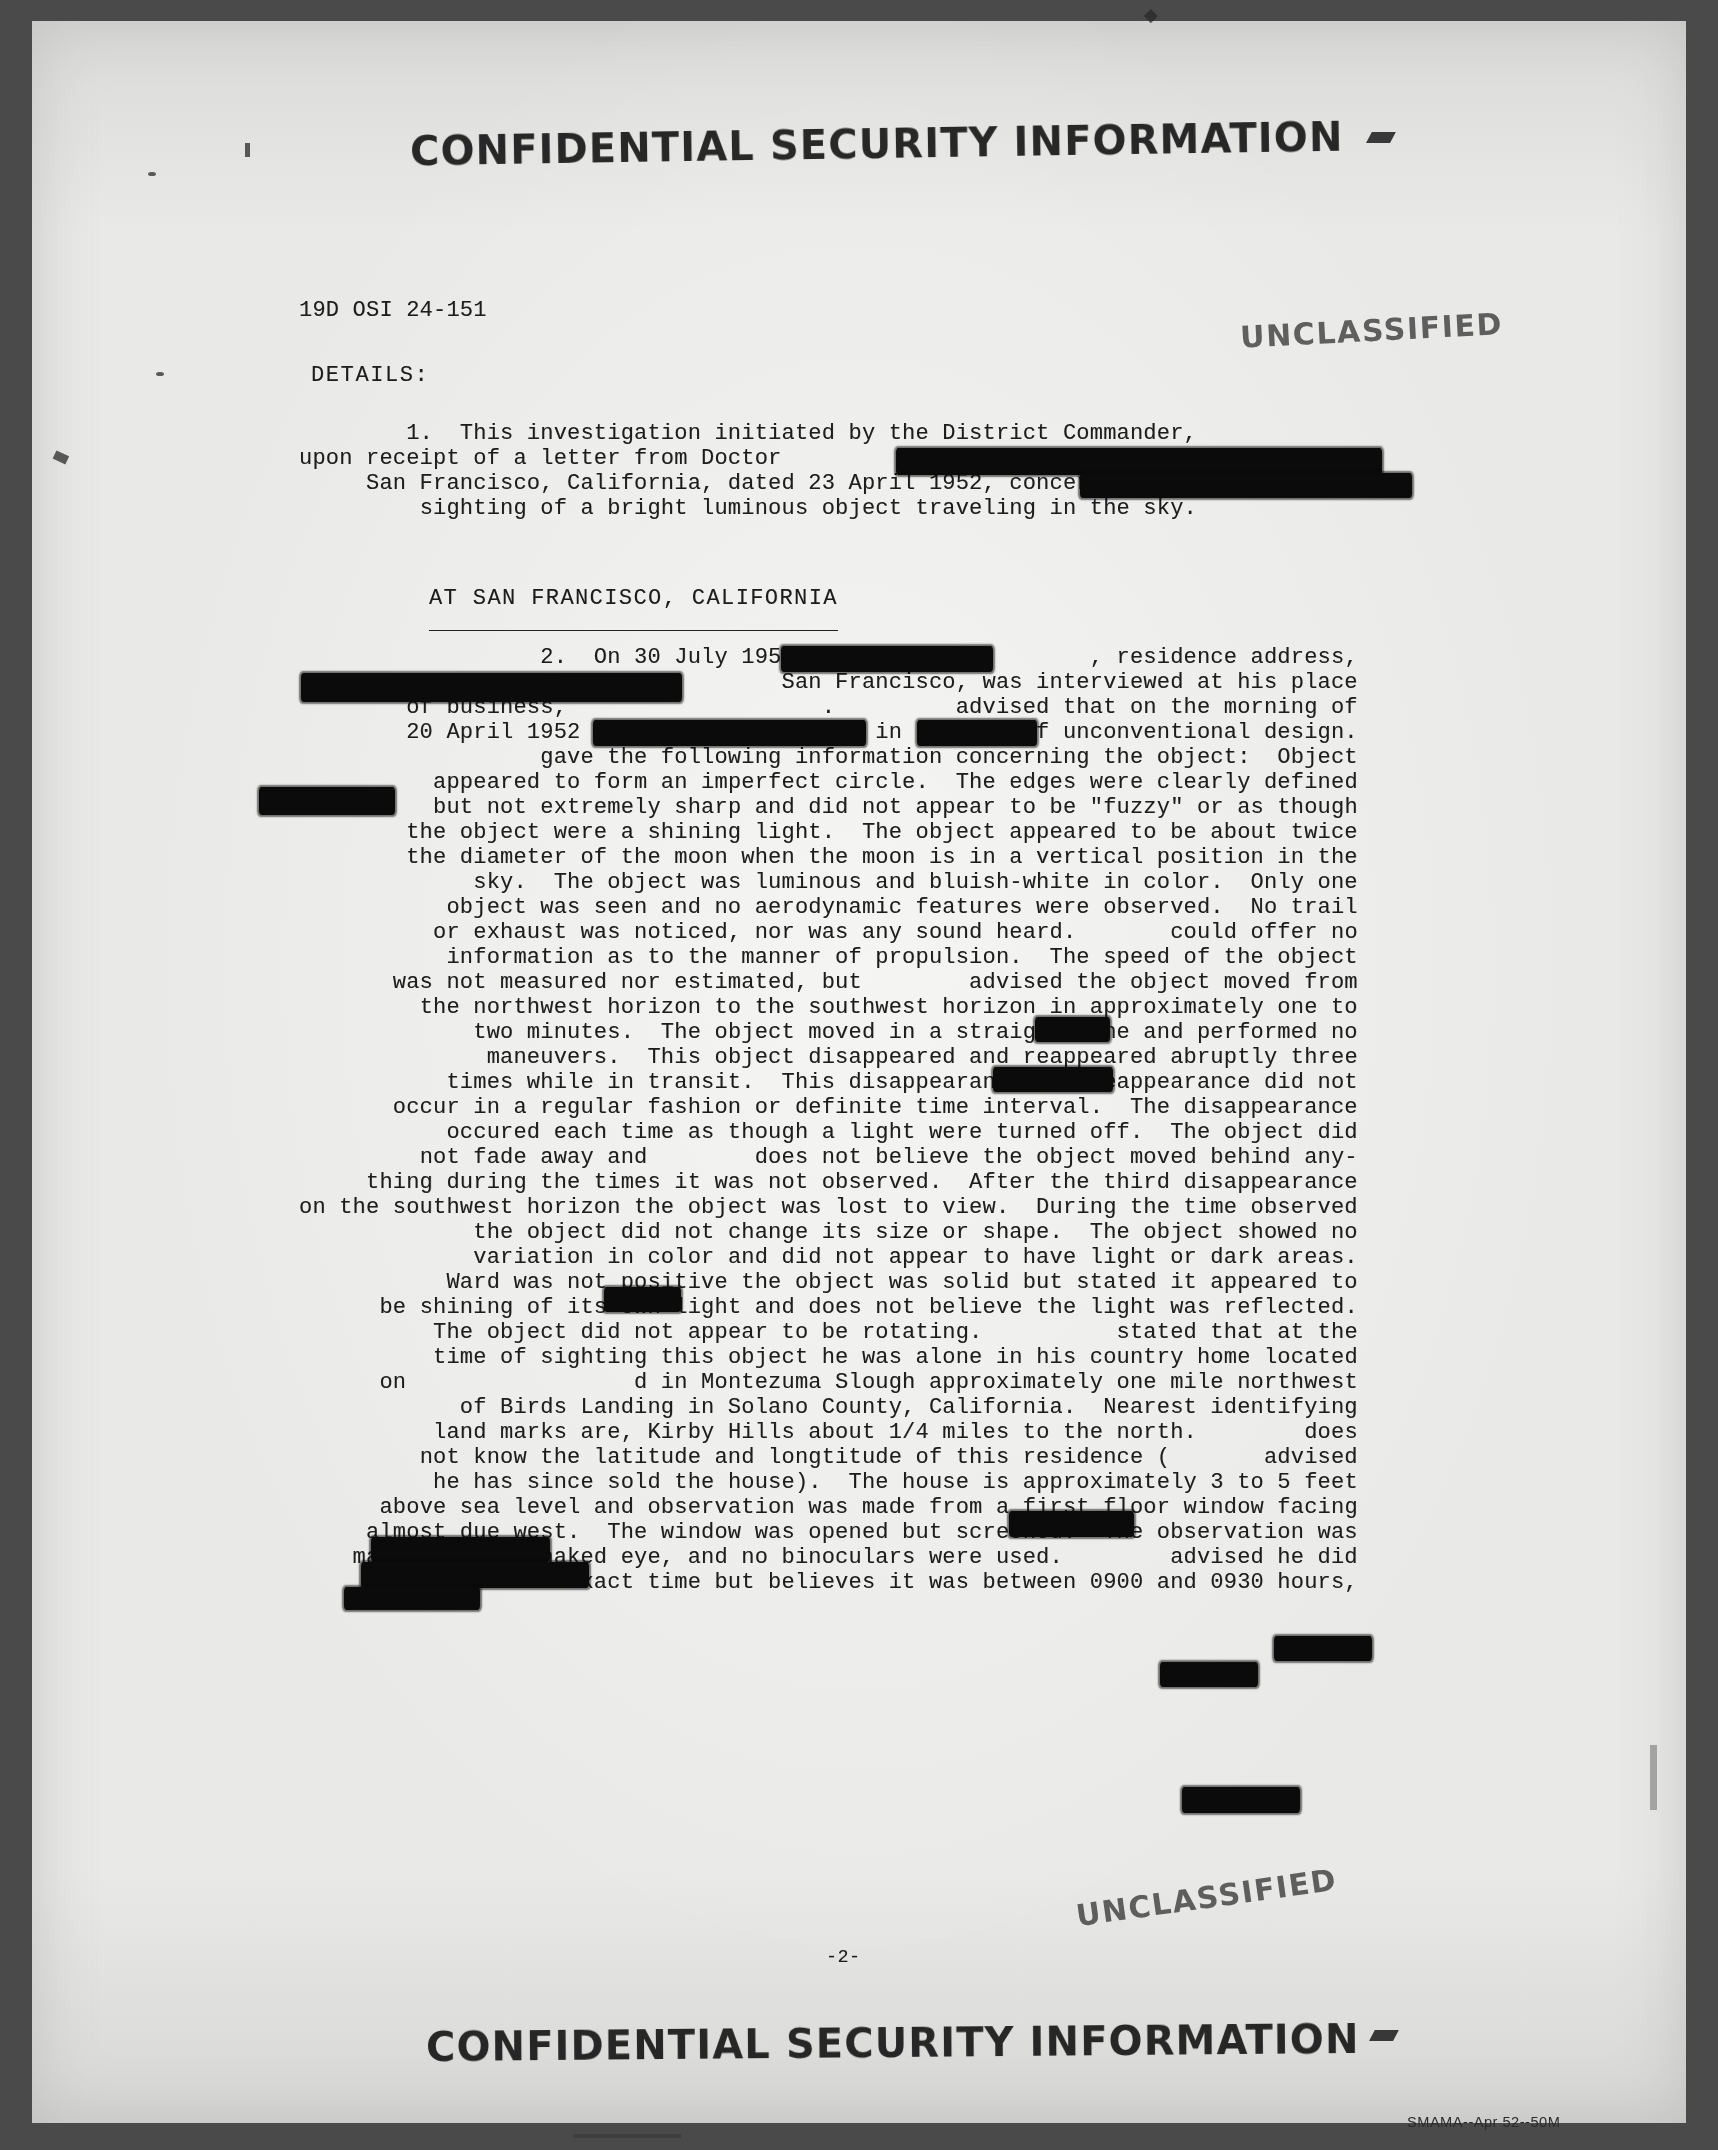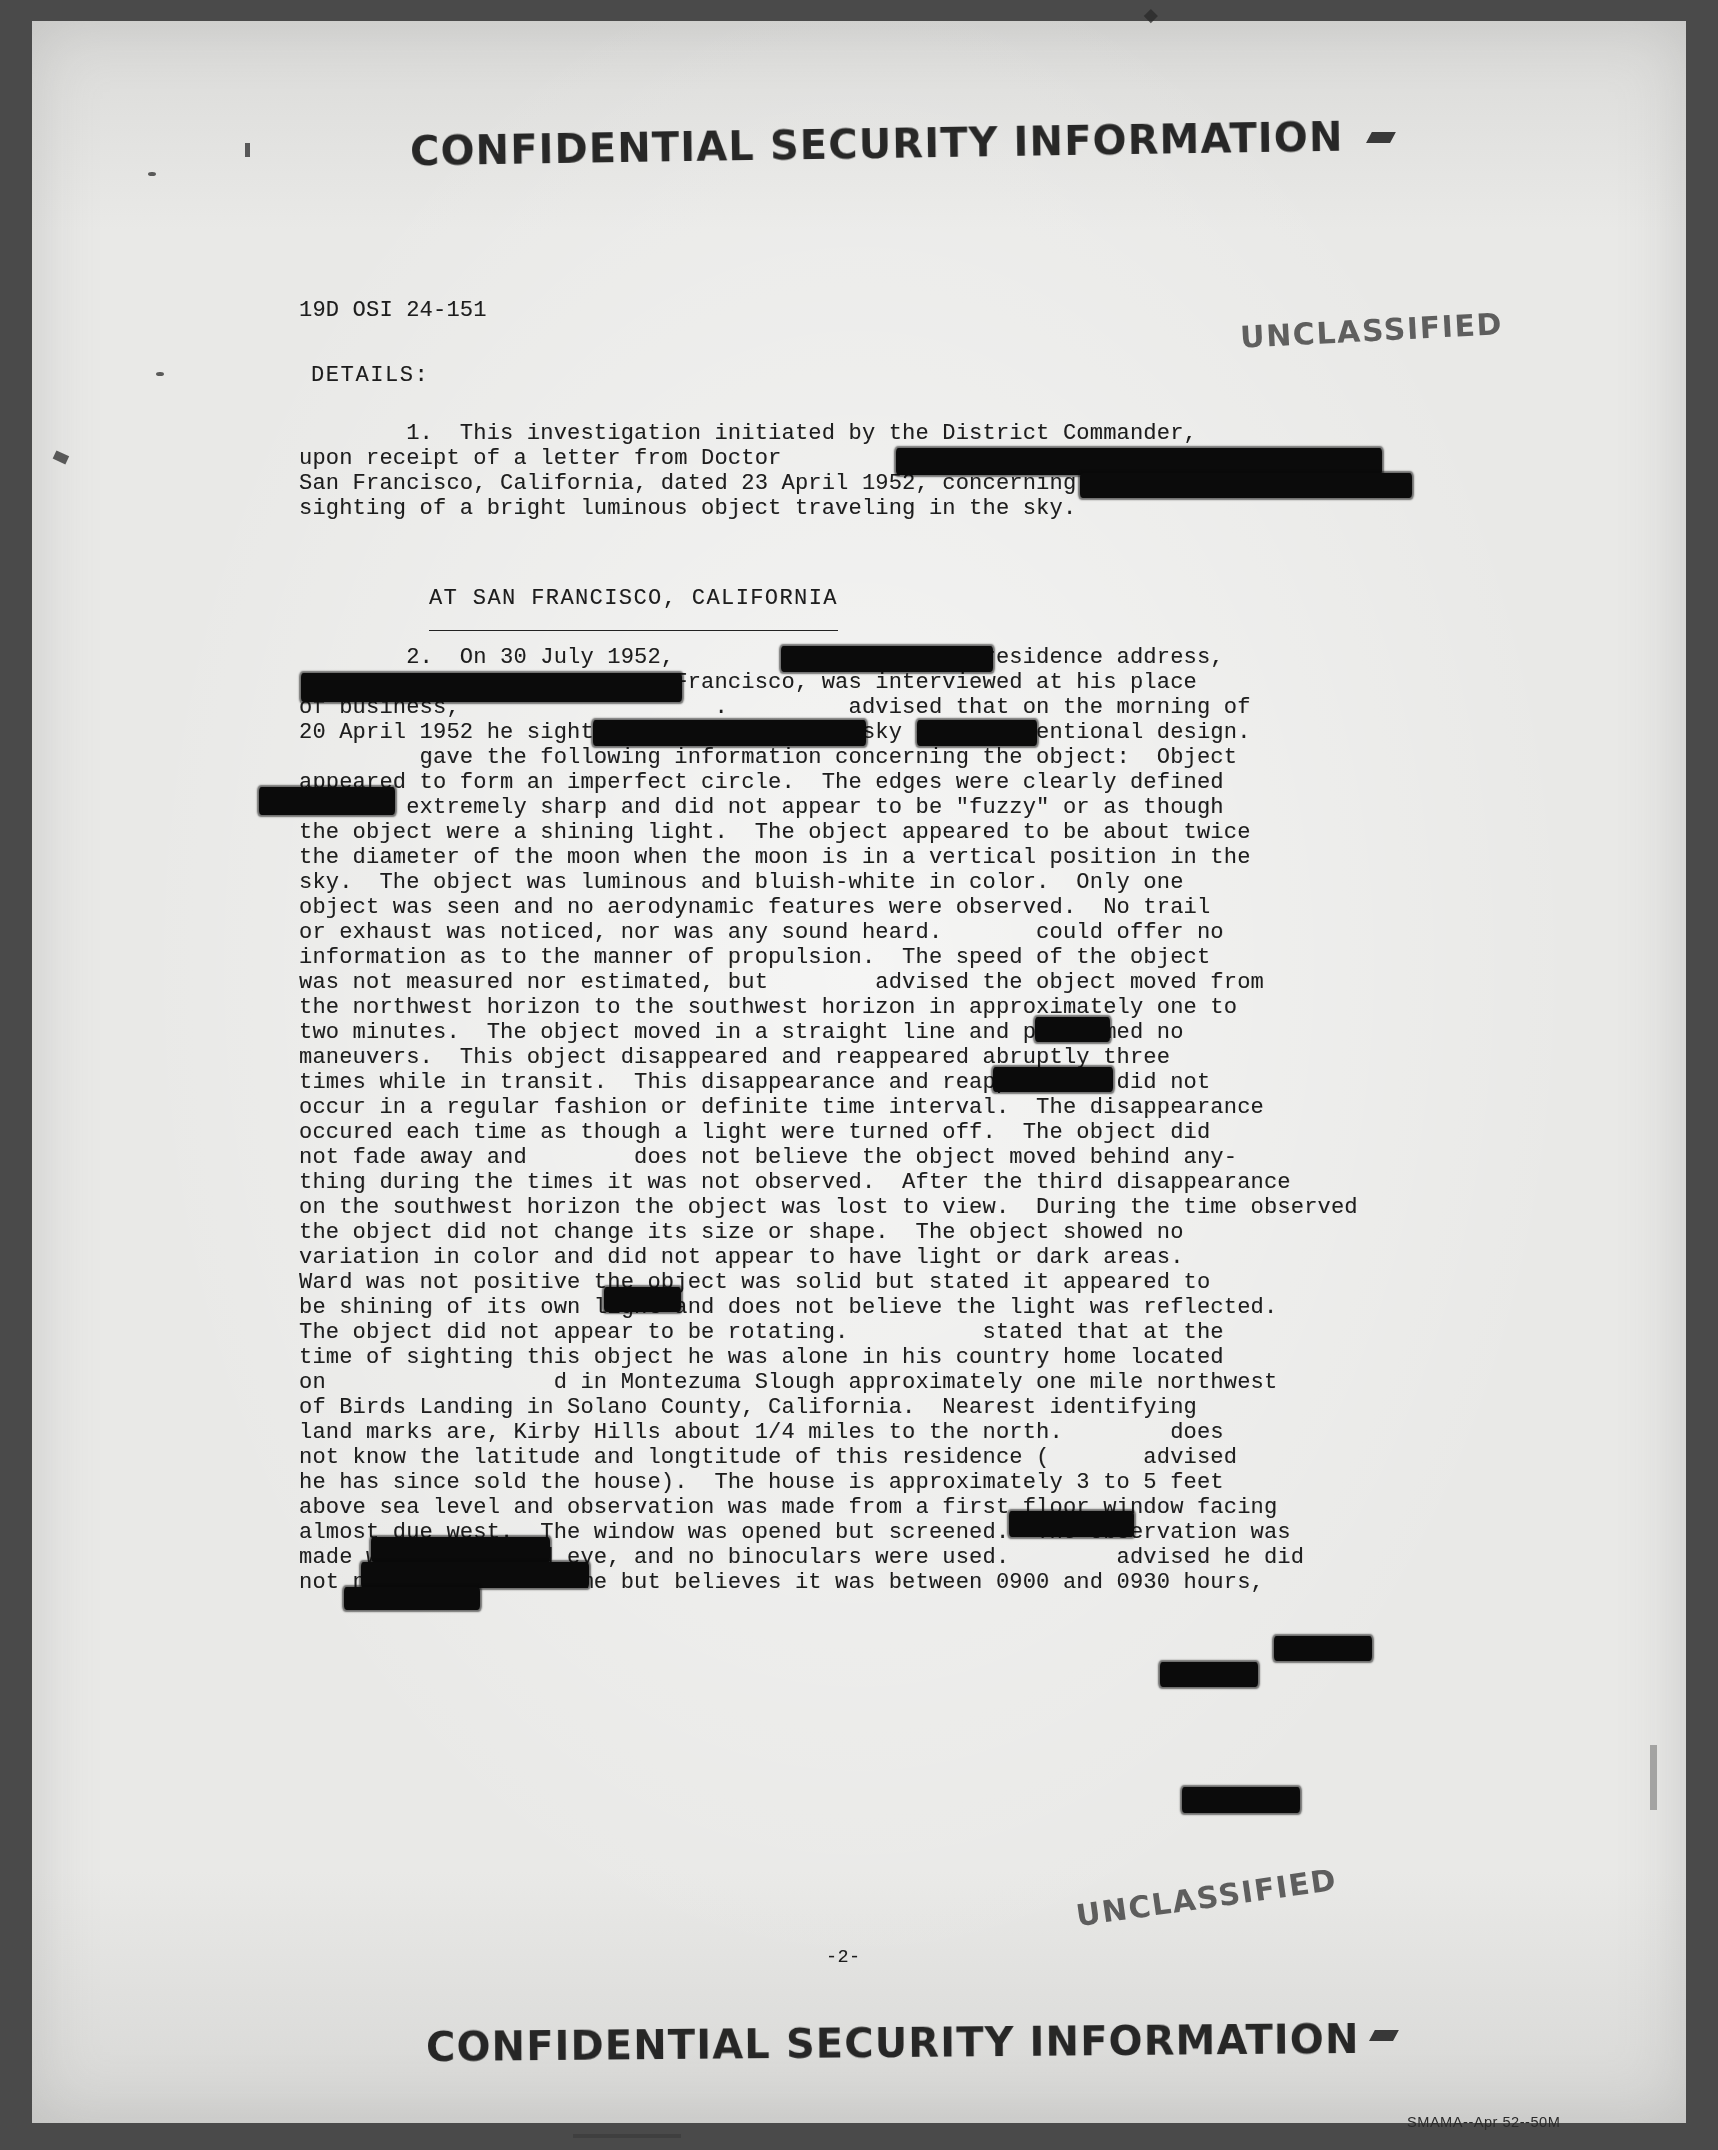--- a/index.html
+++ b/index.html
@@ -43,20 +43,21 @@
       radial-gradient(ellipse at 50% 45%, rgba(255,255,255,0.55) 0%, rgba(255,255,255,0.0) 62%),
       linear-gradient(180deg, rgba(190,190,188,0.35) 0%, rgba(255,255,255,0) 10%, rgba(255,255,255,0) 88%, rgba(180,180,178,0.35) 100%);
     pointer-events: none;
   }
 
   .content {
     position: absolute;
     left: 0; top: 0;
     width: 1654px;
     height: 2102px;
+    text-align: right;
   }
 
   
   .stamp-banner {
     position: absolute;
     font-family: "DejaVu Sans", sans-serif;
     font-weight: bold;
     color: #0e0e0e;
     letter-spacing: 1.1px;
     white-space: nowrap;

